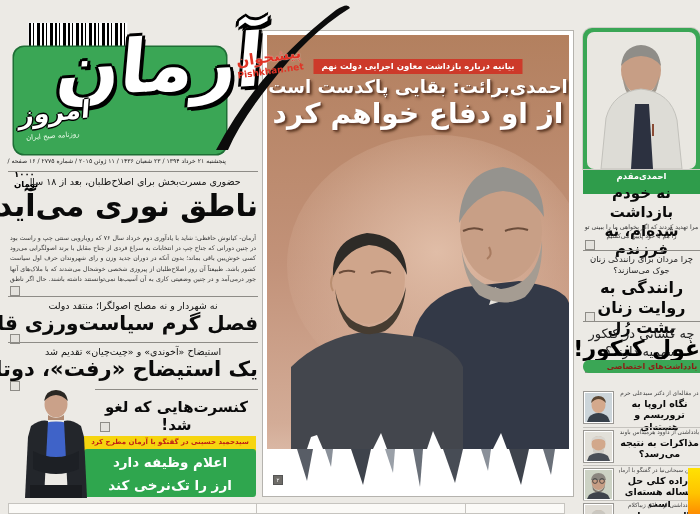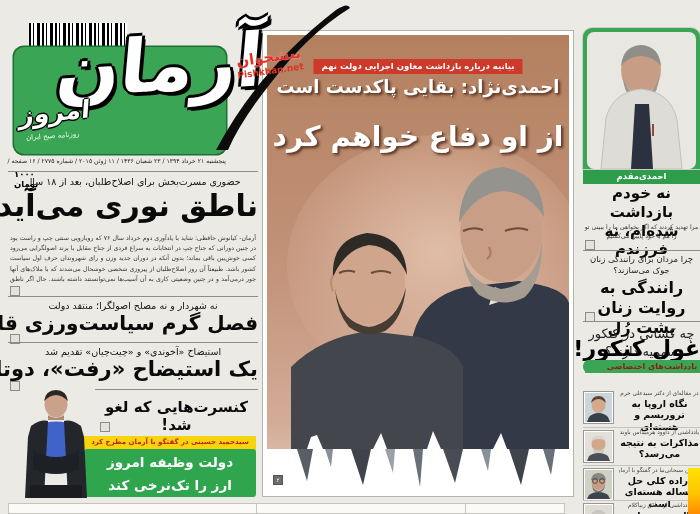--- a/index.html
+++ b/index.html
@@ -42,26 +42,26 @@
     color:#fff;font-size:13.5px;font-weight:bold;line-height:1.7;padding-top:2px;box-sizing:border-box;}
   
   #main-frame{left:262px;top:30px;width:312px;height:467px;background:#fff;border:1px solid #b5b3ae;
     box-sizing:border-box;padding:4px;}
   #main-art{position:relative;width:302px;height:457px;overflow:hidden;}
   #main-kicker{top:24px;left:50%;transform:translateX(-50%);background:#cd3a2a;color:#fff;
     font-size:8.5px;font-weight:bold;padding:2px 8px 3px;white-space:nowrap;z-index:5;}
   .main-hl{left:0;width:100%;color:#fff;font-weight:bold;z-index:5;
     text-shadow:1px 1px 0 #6e4433,2px 2px 3px rgba(60,30,10,.85);white-space:nowrap;}
   #main-hl1{top:41px;font-size:18px;}
-  #main-hl2{top:62px;font-size:28px;margin-top:23px;}
+  #main-hl2{top:62px;font-size:28px;}
   #main-pg{left:6px;top:440px;background:#6e6c68;color:#fff;border:1px solid #555;z-index:6;}
   
   #rc-photo{left:583px;top:28px;width:117px;height:141px;background:#3aa655;border-radius:9px 9px 0 0;
     overflow:hidden;box-shadow:0 0 0 1px #cfcdc8;}
-  #rc-label{left:583px;top:170px;width:117px;height:14px;background:#2f9c4b;color:#fff;
+  #rc-label{left:583px;top:170px;width:117px;height:24px;background:#2f9c4b;color:#fff;
     font-size:8.5px;font-weight:bold;line-height:13px;}
   .rc{left:583px;width:117px;}
   .rc-hl{font-size:15px;font-weight:bold;color:#0a0a0a;line-height:1.25;}
   .rc-sub{font-size:6.2px;color:#333;line-height:1.5;}
   .rc-kicker{font-size:8.5px;color:#222;line-height:1.35;}
   #konkur{font-size:22px;font-weight:bold;white-space:nowrap;}
   #notes-header{left:583px;top:360px;width:138px;height:13px;background:#3aa655;border-radius:6px;
     color:#8c1d14;font-size:8px;font-weight:bold;line-height:13px;text-align:center;}
   .note-item{left:583px;width:117px;height:36px;}
   .note-photo{position:absolute;left:0;top:1px;width:31px;height:33px;background:#fff;border:1px solid #9a9894;
@@ -124,21 +124,21 @@
     <path d="M28 26 Q36 32 44 26 L44 31 L28 31 Z" fill="#b08a72"></path>
     <path d="M15 37 Q36 28 57 37 L59 70 L13 70 Z" fill="#3f63c8"></path>
     <path d="M11 37 Q21 30 28 32 L24 109 L5 109 L8 48 Z" fill="#23262b"></path>
     <path d="M61 37 Q51 30 44 32 L48 109 L67 109 L64 48 Z" fill="#23262b"></path>
     <path d="M13 62 Q36 74 59 62 L59 80 Q36 90 13 80 Z" fill="#1d2025"></path>
     <rect x="10" y="96" width="52" height="13" fill="#1a1c20"></rect>
   </svg>
 
   <div class="abs ctr" id="yellow-bar">سیدحمید حسینی در گفتگو با آرمان مطرح کرد</div>
   <div class="abs ctr" id="green-box">
-    <div>دولت وظیفه امروز</div>
+    <div>اعلام وظیفه دارد</div>
     <div>ارز را تک‌نرخی کند</div>
   </div>
 
   <div class="abs" id="main-frame">
     <div id="main-art">
       <svg width="302" height="457" viewBox="0 0 302 457">
         <defs>
           <linearGradient id="bgG" x1="0" y1="0" x2="0" y2="1">
             <stop offset="0" stop-color="#b3805f"></stop>
               <stop offset="0.5" stop-color="#c29279"></stop>
@@ -179,21 +179,21 @@
         <polygon points="176,414 196,414 188,448" fill="#474c55"></polygon>
         <polygon points="214,414 224,414 221,436" fill="#8a9099"></polygon>
         <polygon points="242,414 262,414 254,450" fill="#3e434c"></polygon>
         <polygon points="276,414 288,414 284,440" fill="#6a7079"></polygon>
         <polygon points="40,414 56,414 50,400 44,402" fill="#ffffff"></polygon>
         <polygon points="106,414 120,414 114,398" fill="#ffffff"></polygon>
         <polygon points="160,414 174,414 166,396" fill="#ffffff"></polygon>
         <polygon points="226,414 240,414 234,398" fill="#ffffff"></polygon>
       </svg>
       <div class="abs" id="main-kicker">بیانیه درباره بازداشت معاون اجرایی دولت نهم</div>
-      <div class="abs ctr main-hl" id="main-hl1">احمدی‌نژاد: بقایی پاکدست است</div>
+      <div class="abs ctr main-hl" id="main-hl1">احمدی‌برائت: بقایی پاکدست است</div>
       <div class="abs ctr main-hl" id="main-hl2">از او دفاع خواهم کرد</div>
       <div class="abs pgbox" id="main-pg">۲</div>
     </div>
   </div>
 
   <div class="abs" id="rc-photo">
     <svg width="117" height="141" viewBox="0 0 117 141">
       <rect x="4" y="4" width="109" height="137" rx="7" fill="#e9e7e1"></rect>
       <ellipse cx="58" cy="42" rx="20" ry="24" fill="#c79e85"></ellipse>
       <path d="M38 38 Q40 18 58 17 Q76 18 78 38 Q70 28 58 28 Q46 28 38 38 Z" fill="#8f8d88"></path>

